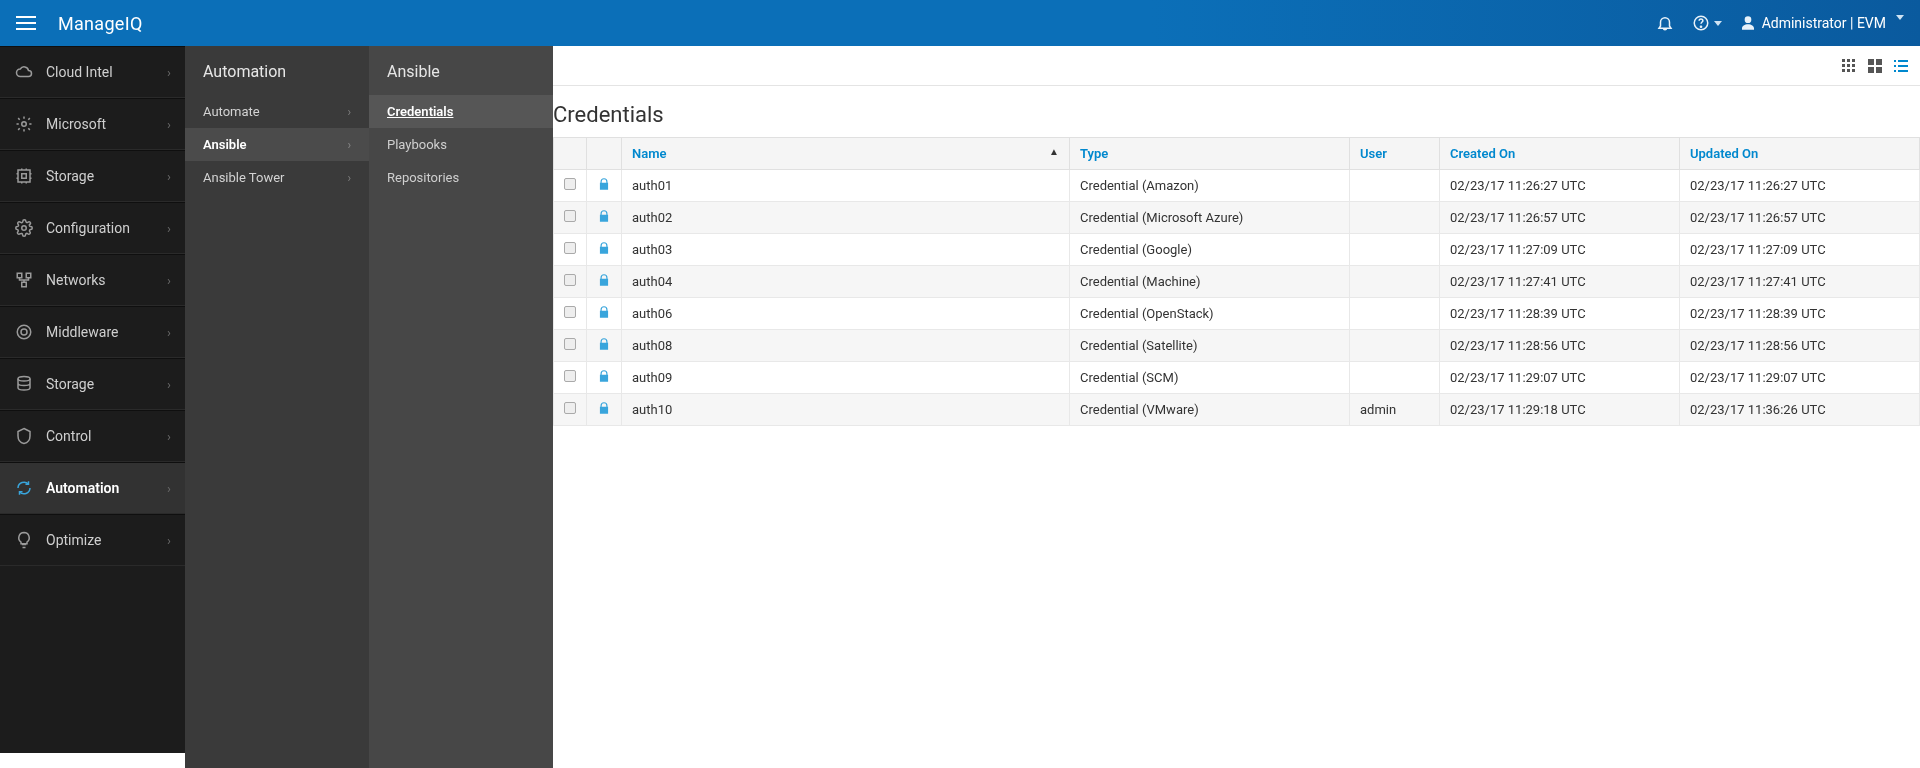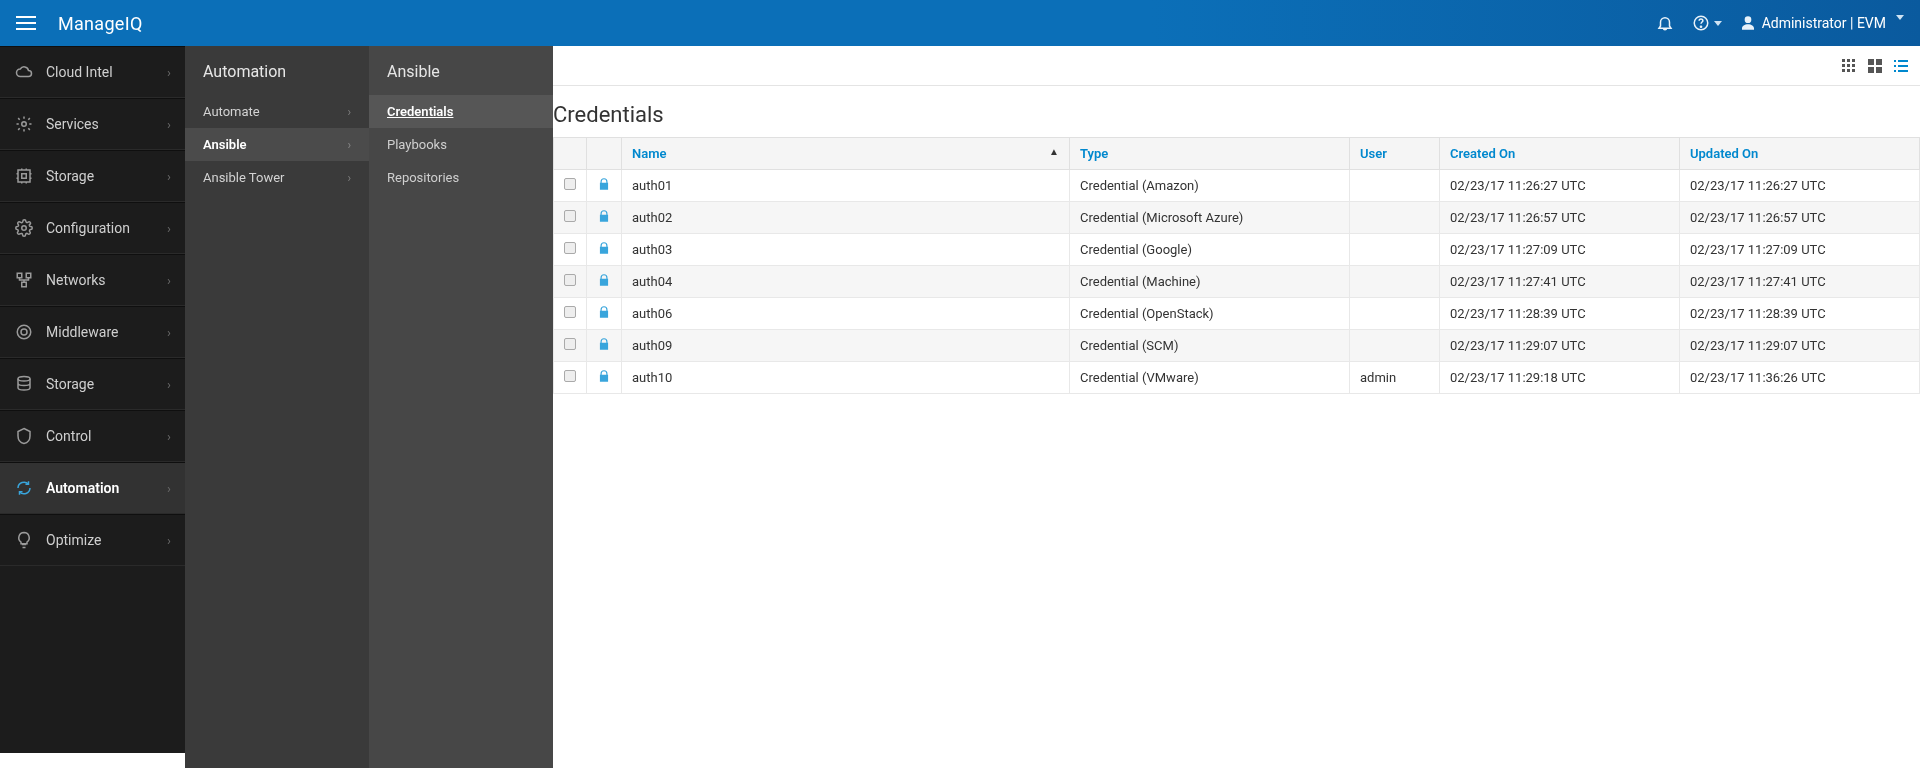--- a/index.html
+++ b/index.html
@@ -105,21 +105,21 @@
       <span class="label">Cloud Intel</span>
       <span class="chev">›</span>
     </div>
     <div class="item">
       <span class="glyph">
         <svg width="18" height="18" viewBox="0 0 24 24" fill="none" stroke="currentColor" stroke-width="2">
           <circle cx="12" cy="12" r="3"></circle>
           <path d="M12 2v3M12 19v3M4.2 4.2l2.1 2.1M17.7 17.7l2.1 2.1M2 12h3M19 12h3M4.2 19.8l2.1-2.1M17.7 6.3l2.1-2.1"></path>
         </svg>
       </span>
-      <span class="label">Services</span>
+      <span class="label">Microsoft</span>
       <span class="chev">›</span>
     </div>
     <div class="item">
       <span class="glyph">
         <svg width="18" height="18" viewBox="0 0 24 24" fill="none" stroke="currentColor" stroke-width="2">
           <rect x="4" y="4" width="16" height="16"></rect>
           <rect x="9" y="9" width="6" height="6"></rect>
           <path d="M2 9h2M2 15h2M20 9h2M20 15h2M9 2v2M15 2v2M9 20v2M15 20v2"></path>
         </svg>
       </span>
@@ -334,20 +334,31 @@
           <td>Credential (OpenStack)</td>
           <td></td>
           <td>02/23/17 11:28:39 UTC</td>
           <td>02/23/17 11:28:39 UTC</td>
         </tr>
         <tr>
           <td class="cb-col"><span class="cb"></span></td>
           <td class="icon-col"><svg class="lock-svg" viewBox="0 0 24 24" fill="#39a5dc">
               <path d="M6 10V8a6 6 0 1112 0v2h1v12H5V10h1zm2 0h8V8a4 4 0 10-8 0v2z"></path>
             </svg></td>
+          <td>auth08</td>
+          <td>Credential (Satellite)</td>
+          <td></td>
+          <td>02/23/17 11:28:56 UTC</td>
+          <td>02/23/17 11:28:56 UTC</td>
+        </tr>
+        <tr>
+          <td class="cb-col"><span class="cb"></span></td>
+          <td class="icon-col"><svg class="lock-svg" viewBox="0 0 24 24" fill="#39a5dc">
+              <path d="M6 10V8a6 6 0 1112 0v2h1v12H5V10h1zm2 0h8V8a4 4 0 10-8 0v2z"></path>
+            </svg></td>
           <td>auth09</td>
           <td>Credential (SCM)</td>
           <td></td>
           <td>02/23/17 11:29:07 UTC</td>
           <td>02/23/17 11:29:07 UTC</td>
         </tr>
         <tr>
           <td class="cb-col"><span class="cb"></span></td>
           <td class="icon-col"><svg class="lock-svg" viewBox="0 0 24 24" fill="#39a5dc">
               <path d="M6 10V8a6 6 0 1112 0v2h1v12H5V10h1zm2 0h8V8a4 4 0 10-8 0v2z"></path>

